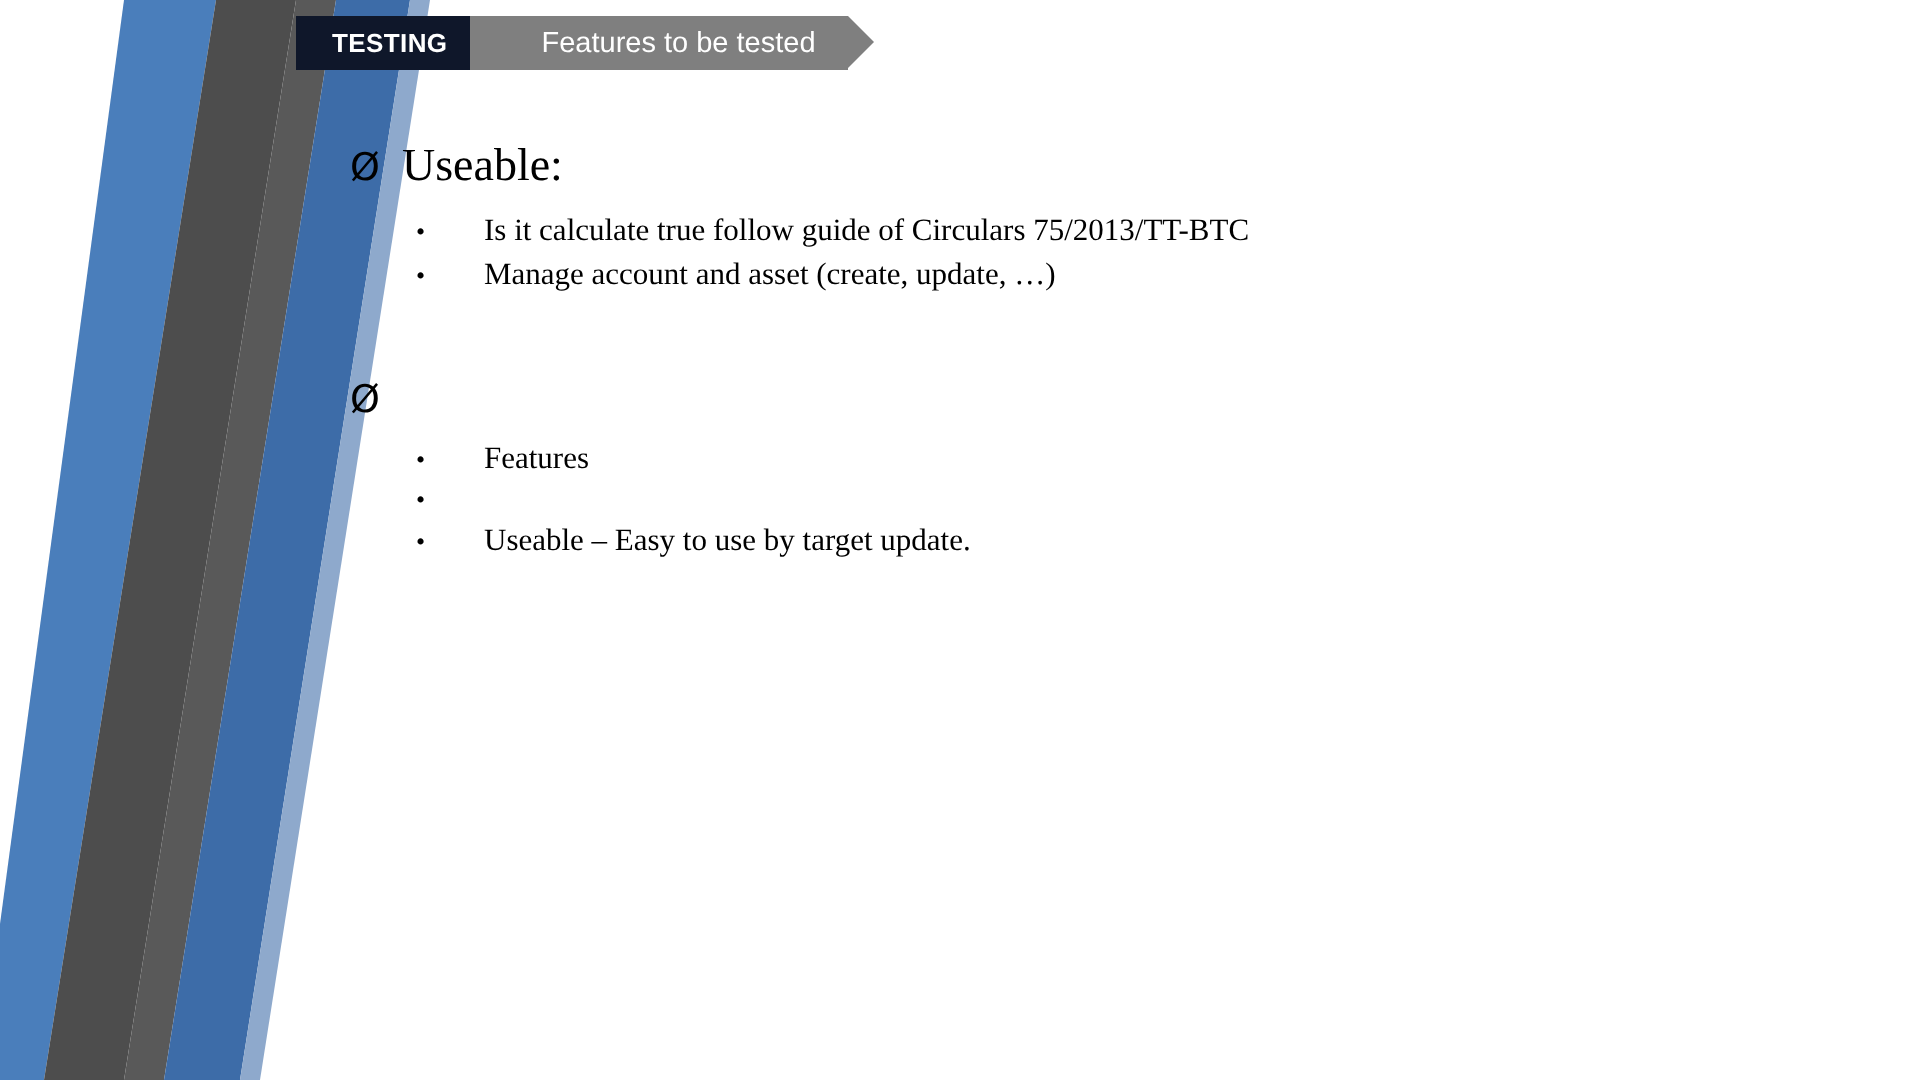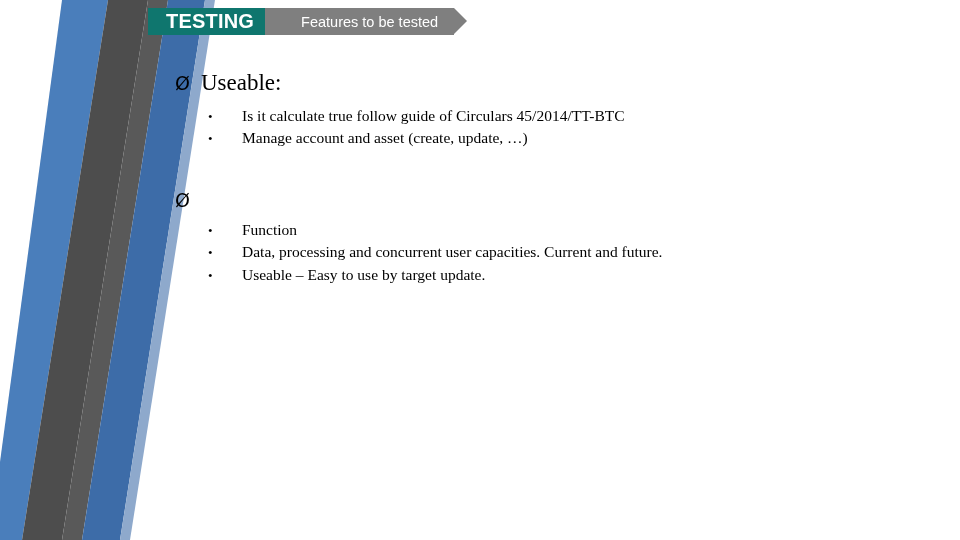--- a/index.html
+++ b/index.html
@@ -29,23 +29,23 @@
   .header {
     position: absolute;
     left: 148px;
     top: 8px;
     height: 27px;
     display: flex;
     align-items: stretch;
   }
   .header-tag {
     position: relative;
-    background: #0f766e;
+    background: #0f172a;
     color: #ffffff;
-    font-size: 20px;
+    font-size: 13px;
     font-weight: bold;
     display: flex;
     align-items: center;
     padding: 0 14px 0 18px;
     height: 27px;
     box-sizing: border-box;
     letter-spacing: 0.2px;
   }
   .header-tag::after {
     content: "";
@@ -160,43 +160,42 @@
 <div class="content">
 
   <div class="section">
     <div class="section-heading">
       <span class="arrow-marker">Ø</span>
       <span>Useable:</span>
     </div>
     <ul class="bullet-list">
       <li class="bullet-item">
         <span class="bullet-dot">•</span>
-        <span class="bullet-text">Is it calculate true follow guide of Circulars 45/2014/TT-BTC</span>
+        <span class="bullet-text">Is it calculate true follow guide of Circulars 75/2013/TT-BTC</span>
       </li>
       <li class="bullet-item">
         <span class="bullet-dot">•</span>
         <span class="bullet-text">Manage account and asset (create, update, …)</span>
       </li>
     </ul>
   </div>
 
   <div class="gap-between"></div>
 
   <div class="section">
     <div class="section-heading">
       <span class="arrow-marker">Ø</span>
     </div>
     <ul class="bullet-list">
       <li class="bullet-item">
         <span class="bullet-dot">•</span>
-        <span class="bullet-text">Function</span>
-      </li>
-      <li class="bullet-item">
-        <span class="bullet-dot">•</span>
-        <span class="bullet-text">Data, processing and concurrent user capacities. Current and future.</span>
+        <span class="bullet-text">Features</span>
+      </li>
+      <li class="bullet-item">
+        <span class="bullet-dot">•</span>
       </li>
       <li class="bullet-item">
         <span class="bullet-dot">•</span>
         <span class="bullet-text">Useable – Easy to use by target update.</span>
       </li>
     </ul>
   </div>
 
 </div>
 

